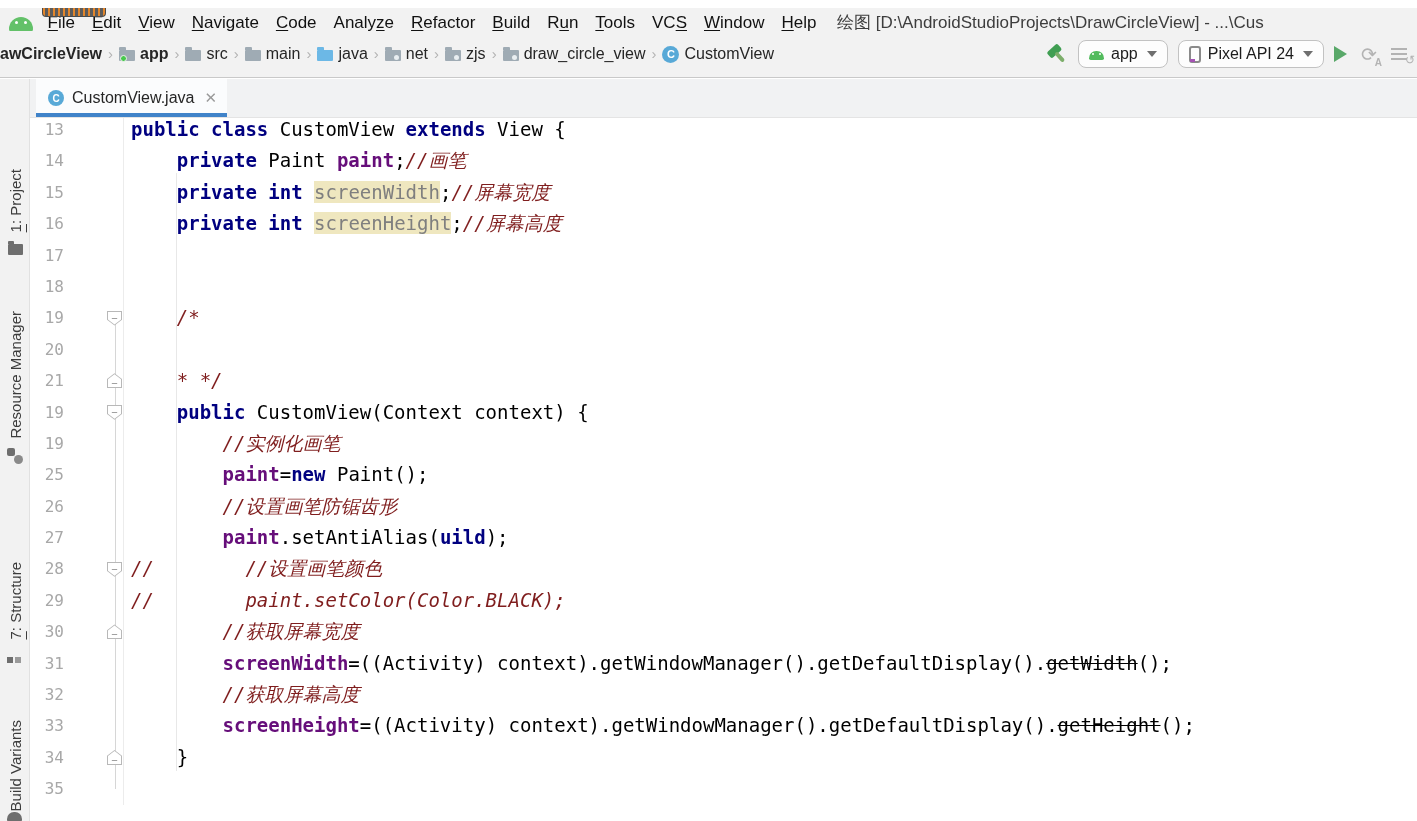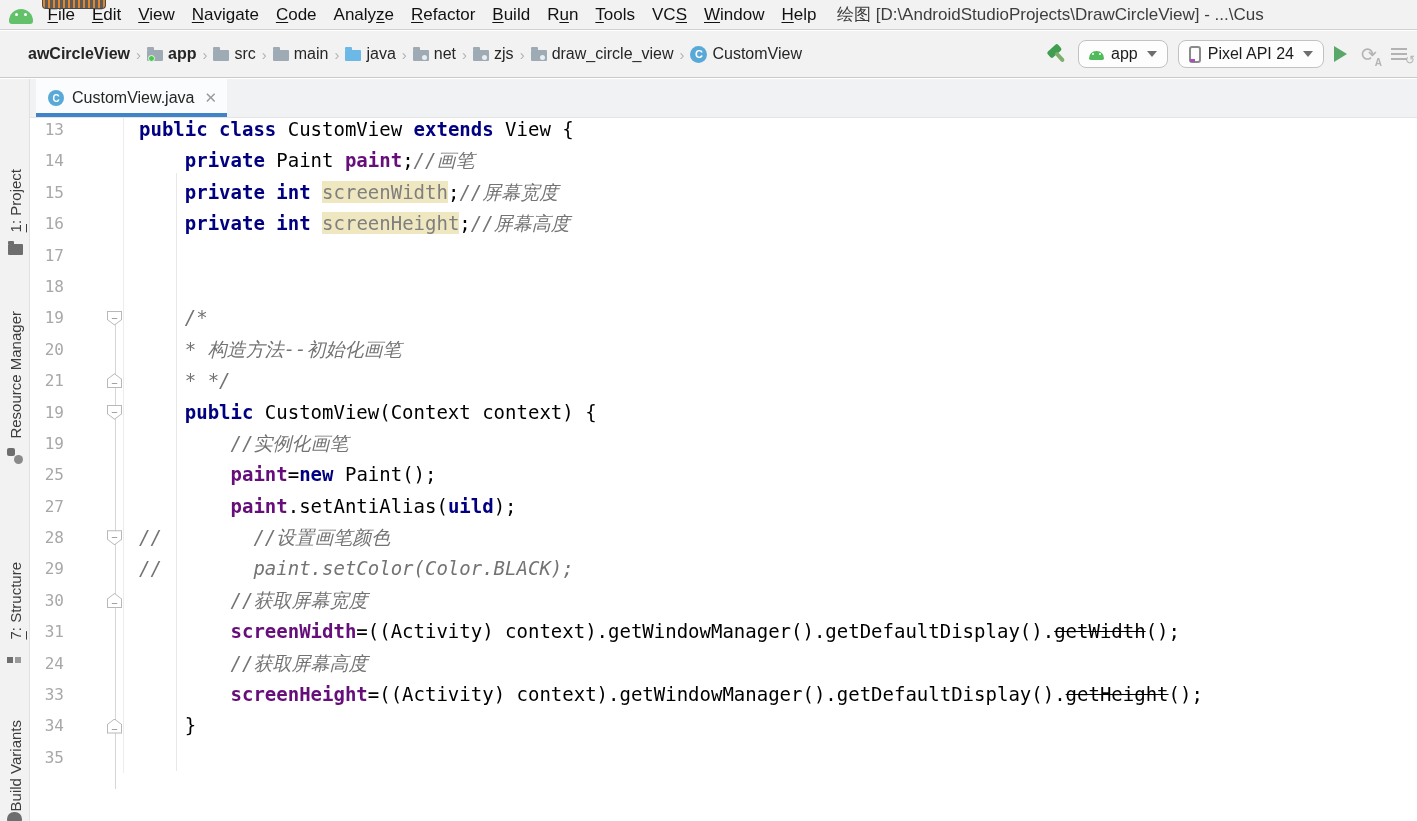--- a/index.html
+++ b/index.html
@@ -1,39 +1,39 @@
 <!DOCTYPE html>
 <html><head>
 <meta charset="utf-8">
 <style>
   * { margin:0; padding:0; box-sizing:border-box; }
   html,body { width:1417px; height:821px; overflow:hidden; background:#fff;
               font-family:"Liberation Sans", sans-serif; }
 
   
-  .menubar { position:absolute; left:0; top:0; width:1417px; height:30px;
+  .menubar { position:absolute; left:0; top:8px; width:1417px; height:30px;
              background:#f2f2f2; border-bottom:1px solid #d1d1d1;
              display:flex; align-items:center; }
   .as-logo { width:24px; height:15px; background:#63c169; margin:4px 6px 0 9px;
              border-radius:12px 12px 3px 3px; position:relative; }
   .as-logo::before, .as-logo::after { content:""; position:absolute; top:4px;
              width:3px; height:3px; border-radius:50%; background:#fff; }
   .as-logo::before { left:6px; } .as-logo::after { right:6px; }
   .menu-item { font-size:17px; color:#111; padding:0 8.5px; cursor:default; }
   .menu-item u { text-underline-offset:2px; }
   .win-title { font-size:17px; color:#3d3d3d; margin-left:12px; white-space:nowrap; }
   .artifact { position:absolute; left:42px; top:0; width:64px; height:9px;
               background:repeating-linear-gradient(90deg,#e2862c 0 2px,#5c5c5c 2px 5px);
               border:1px solid #4a4a4a; border-top:none; border-radius:0 0 4px 4px; }
 
   
   .navbar { position:absolute; left:0; top:31px; width:1417px; height:47px;
             background:#f2f2f2; border-bottom:1px solid #c9c9c9;
             display:flex; align-items:center; }
-  .crumbs { display:flex; align-items:flex-end; white-space:nowrap; overflow:hidden; flex:1;margin-left:28px; }
+  .crumbs { display:flex; align-items:flex-start; white-space:nowrap; overflow:hidden; flex:1; }
   .crumb { display:flex; align-items:center; font-size:16px; color:#262626; gap:5px; }
   .crumb.bold { font-weight:bold; }
   .crumb-sep { color:#b3b3b3; font-size:15px; margin:0 6px; }
   .ic-folder { width:16px; height:11px; background:#9fabb4; border-radius:1px;
                position:relative; display:inline-block; margin-top:3px; }
   .ic-folder::before { content:""; position:absolute; top:-3px; left:0; width:7px;
                height:3px; background:inherit; border-radius:1px 1px 0 0; }
   .ic-folder.blue { background:#6cb8e6; }
   .ic-folder .dotg { position:absolute; left:1px; bottom:-1px; width:7px; height:7px;
                border-radius:50%; background:#47c94c; border:1px solid #f2f2f2; }
@@ -111,25 +111,25 @@
   
   .editor { position:absolute; left:30px; top:118px; width:1387px; height:703px;
             background:#fff; overflow:hidden; }
   .rows { position:absolute; left:0; top:-4px; width:100%; }
   .row { display:flex; height:31.4px; line-height:31.4px; position:relative;
          font-family:"DejaVu Sans Mono", monospace; white-space:pre; }
   .row.caret { background:#faf2d6; }
   .lnum { width:34px; text-align:right; font-size:16px; color:#a8a8a8; flex:none; }
   .foldcol { width:59px; flex:none; display:flex; justify-content:flex-end;
              align-items:center; padding-right:1px; position:relative; z-index:2; }
-  .code { flex:1; border-left:1px solid #ececec; padding-left:15px; font-size:19px;
+  .code { flex:1; border-left:1px solid #ececec; padding-left:7px; font-size:19px;
           color:#000; }
   .s-k { color:#000080; font-weight:bold; }
   .s-f { color:#660e7a; font-weight:bold; }
-  .s-c { color:#737373; font-style:italic; }
+  .s-c { color:#7f1d1d; font-style:italic; }
   .s-hl { color:#7f7f7f; background:#efe7bf; }
   .s-st { text-decoration:line-through; }
   .fold { width:15px; height:15px; position:relative; background:#b8b8b8; }
   .fold.down { clip-path:polygon(0 0,100% 0,100% 62%,50% 100%,0 62%); }
   .fold.up   { clip-path:polygon(50% 0,100% 38%,100% 100%,0 100%,0 38%); }
   .fold .in { position:absolute; inset:1px; background:#fff; font:11px/9px "Liberation Sans",sans-serif;
               color:#8a8a8a; text-align:center; }
   .fold.down .in { clip-path:polygon(0 0,100% 0,100% 62%,50% 100%,0 62%); padding-top:2px; }
   .fold.up .in   { clip-path:polygon(50% 0,100% 38%,100% 100%,0 100%,0 38%); padding-top:5px; }
   .foldline { position:absolute; left:85px; width:1px; background:#d6d6d6; z-index:1; }
@@ -265,30 +265,31 @@
 
 <div class="editor">
   <div class="rows" id="rows">
       <div class="row"><span class="lnum">13</span><span class="foldcol"></span><span class="code"><span class="s-k">public</span><span class="s-p"> </span><span class="s-k">class</span><span class="s-p"> CustomView </span><span class="s-k">extends</span><span class="s-p"> View {</span></span></div>
       <div class="row"><span class="lnum">14</span><span class="foldcol"></span><span class="code"><span class="s-p">    </span><span class="s-k">private</span><span class="s-p"> Paint </span><span class="s-f">paint</span><span class="s-p">;</span><span class="s-c">//画笔</span></span></div>
       <div class="row"><span class="lnum">15</span><span class="foldcol"></span><span class="code"><span class="s-p">    </span><span class="s-k">private</span><span class="s-p"> </span><span class="s-k">int</span><span class="s-p"> </span><span class="s-hl">screenWidth</span><span class="s-p">;</span><span class="s-c">//屏幕宽度</span></span></div>
       <div class="row"><span class="lnum">16</span><span class="foldcol"></span><span class="code"><span class="s-p">    </span><span class="s-k">private</span><span class="s-p"> </span><span class="s-k">int</span><span class="s-p"> </span><span class="s-hl">screenHeight</span><span class="s-p">;</span><span class="s-c">//屏幕高度</span></span></div>
       <div class="row"><span class="lnum">17</span><span class="foldcol"></span><span class="code"></span></div>
       <div class="row"><span class="lnum">18</span><span class="foldcol"></span><span class="code"></span></div>
       <div class="row"><span class="lnum">19</span><span class="foldcol"><span class="fold down"><span class="in">−</span></span></span><span class="code"><span class="s-p">    </span><span class="s-c">/*</span></span></div>
-      <div class="row"><span class="lnum">20</span><span class="foldcol"></span><span class="code"><span class="s-p">    </span><span class="s-c">* 构造方法--初始化画笔</span></span></div>
+      <div class="row"><span class="lnum">20</span><span class="foldcol"></span><span class="code"><span class="s-p">    </span></span></div>
       <div class="row"><span class="lnum">21</span><span class="foldcol"><span class="fold up"><span class="in">−</span></span></span><span class="code"><span class="s-p">    </span><span class="s-c">* */</span></span></div>
       <div class="row"><span class="lnum">19</span><span class="foldcol"><span class="fold down"><span class="in">−</span></span></span><span class="code"><span class="s-p">    </span><span class="s-k">public</span><span class="s-p"> CustomView(Context context) {</span></span></div>
       <div class="row"><span class="lnum">19</span><span class="foldcol"></span><span class="code"><span class="s-p">        </span><span class="s-c">//实例化画笔</span></span></div>
       <div class="row"><span class="lnum">25</span><span class="foldcol"></span><span class="code"><span class="s-p">        </span><span class="s-f">paint</span><span class="s-p">=</span><span class="s-k">new</span><span class="s-p"> Paint();</span></span></div>
+      <div class="row"><span class="lnum">26</span><span class="foldcol"></span><span class="code"><span class="s-p">        </span><span class="s-c">//设置画笔防锯齿形</span></span></div>
       <div class="row"><span class="lnum">27</span><span class="foldcol"></span><span class="code"><span class="s-p">        </span><span class="s-f">paint</span><span class="s-p">.setAntiAlias(</span><span class="s-k">uild</span><span class="s-p">);</span></span></div>
       <div class="row"><span class="lnum">28</span><span class="foldcol"><span class="fold down"><span class="in">−</span></span></span><span class="code"><span class="s-c">//</span><span class="s-p">        </span><span class="s-c">//设置画笔颜色</span></span></div>
       <div class="row"><span class="lnum">29</span><span class="foldcol"></span><span class="code"><span class="s-c">//</span><span class="s-p">        </span><span class="s-c">paint.setColor(Color.BLACK);</span></span></div>
       <div class="row"><span class="lnum">30</span><span class="foldcol"><span class="fold up"><span class="in">−</span></span></span><span class="code"><span class="s-p">        </span><span class="s-c">//获取屏幕宽度</span></span></div>
       <div class="row"><span class="lnum">31</span><span class="foldcol"></span><span class="code"><span class="s-p">        </span><span class="s-f">screenWidth</span><span class="s-p">=((Activity) context).getWindowManager().getDefaultDisplay().</span><span class="s-st">getWidth</span><span class="s-p">();</span></span></div>
-      <div class="row"><span class="lnum">24</span><span class="foldcol"></span><span class="code"><span class="s-p">        </span><span class="s-c">//获取屏幕高度</span></span></div>
+      <div class="row"><span class="lnum">32</span><span class="foldcol"></span><span class="code"><span class="s-p">        </span><span class="s-c">//获取屏幕高度</span></span></div>
       <div class="row"><span class="lnum">33</span><span class="foldcol"></span><span class="code"><span class="s-p">        </span><span class="s-f">screenHeight</span><span class="s-p">=((Activity) context).getWindowManager().getDefaultDisplay().</span><span class="s-st">getHeight</span><span class="s-p">();</span></span></div>
       <div class="row"><span class="lnum">34</span><span class="foldcol"><span class="fold up"><span class="in">−</span></span></span><span class="code"><span class="s-p">    }</span></span></div>
       <div class="row"><span class="lnum">35</span><span class="foldcol"></span><span class="code"></span></div>
     </div>
 <div class="foldline" style="top: 200.1px; height: 471px;"></div>
     <div class="guide" style="top: 55.4px; height: 598px;"></div>
   </div>
 
 </body></html>

